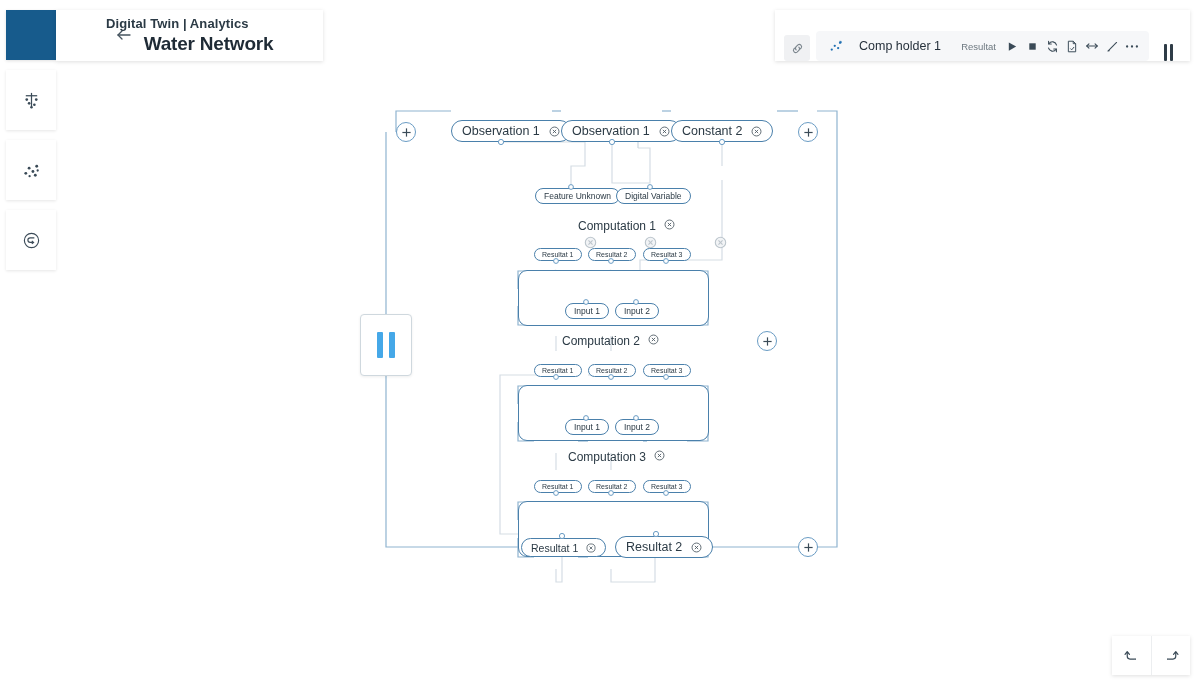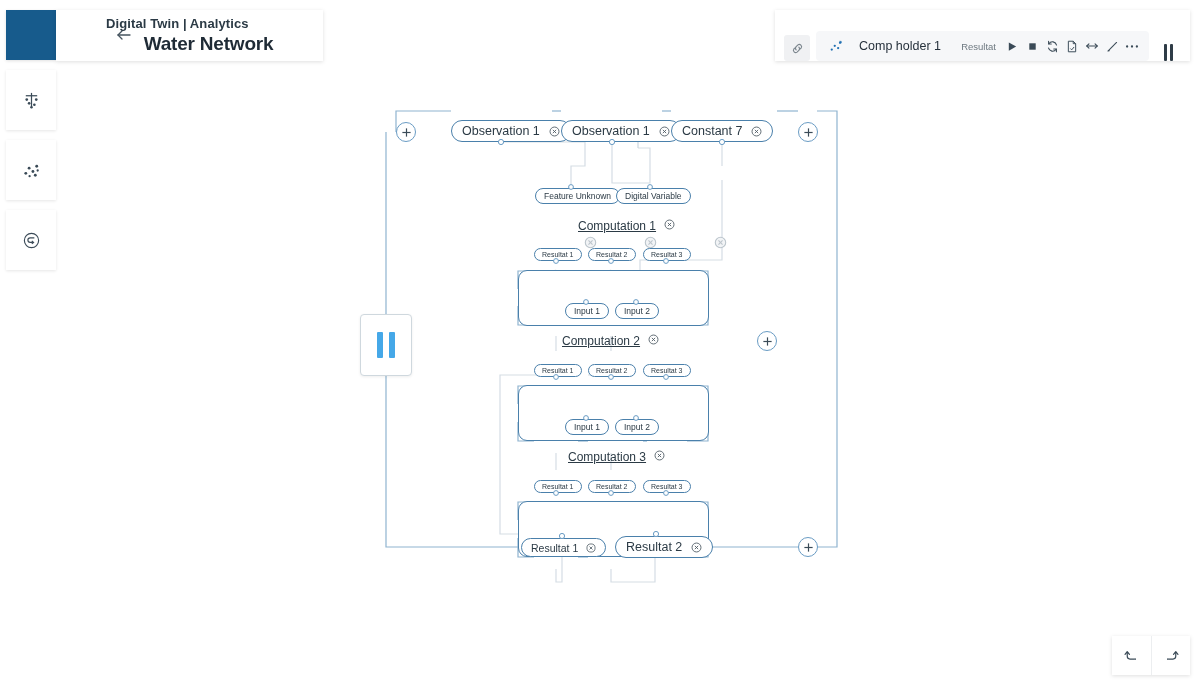--- a/index.html
+++ b/index.html
@@ -91,21 +91,21 @@
   .pill.md { height:16px; font-size:8.5px; padding:0 8px; gap:7px; }
   .pill.sm { height:13px; font-size:7px; padding:0 7px; }
   .pill .x { display:inline-flex; }
 
   .compbox {
     position:absolute; border:1px solid #4a80ab; border-radius:9px;
     background:#ffffff;
   }
   .comp-label {
     position:absolute; display:flex; align-items:center; gap:8px;
-    font-size:12px; color:#2b3a45; white-space:nowrap; cursor:pointer;text-decoration:underline;
+    font-size:12px; color:#2b3a45; white-space:nowrap; cursor:pointer;
   }
 
   .plusbtn {
     position:absolute; width:20px; height:20px; border-radius:50%;
     border:1px solid #6a9cc4; background:#ffffff;
     display:flex; align-items:center; justify-content:center; cursor:pointer;
   }
   .pausecard {
     position:absolute; width:52px; height:62px; background:#ffffff;
     border:1px solid #cfd8de; border-radius:4px;
@@ -404,21 +404,21 @@
       <span>Observation 1</span>
       <span class="x">
         <svg width="11" height="11" viewBox="0 0 14 14" fill="none" stroke="#4a5760" stroke-width="1.1">
             <circle cx="7" cy="7" r="5.7"></circle>
             <line x1="4.9" y1="4.9" x2="9.1" y2="9.1"></line>
             <line x1="9.1" y1="4.9" x2="4.9" y2="9.1"></line>
           </svg>
       </span>
     </div>
     <div class="pill lg" style="left:671px; top:50px;">
-      <span>Constant 7</span>
+      <span>Constant 2</span>
       <span class="x">
         <svg width="11" height="11" viewBox="0 0 14 14" fill="none" stroke="#4a5760" stroke-width="1.1">
             <circle cx="7" cy="7" r="5.7"></circle>
             <line x1="4.9" y1="4.9" x2="9.1" y2="9.1"></line>
             <line x1="9.1" y1="4.9" x2="4.9" y2="9.1"></line>
           </svg>
       </span>
     </div>
 
     <div class="compbox" style="left:518px; top:200px; width:191px; height:56px;"></div>

